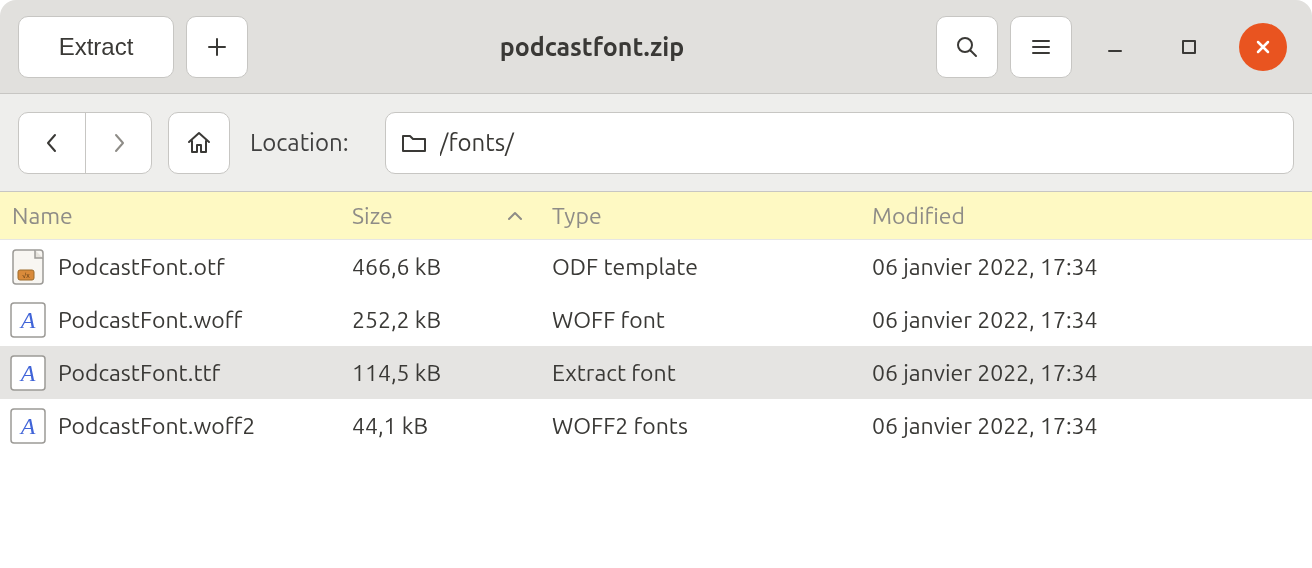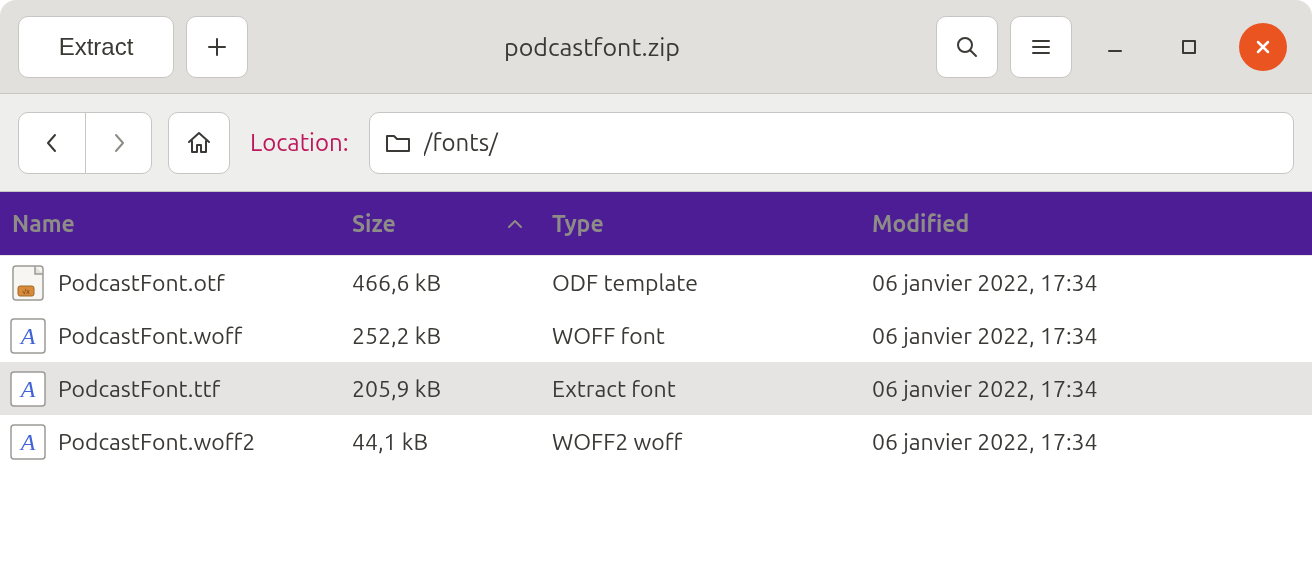--- a/index.html
+++ b/index.html
@@ -37,21 +37,21 @@
     font-size: 24px;
     font-weight: 500;
     color: #3a3936;
   }
   .btn-extract { width: 156px; }
   .btn-square  { width: 62px; }
 
   .title {
     flex: 1 1 auto;
     text-align: center;
-    font-weight: 400;
+    font-weight: 700;
     font-size: 25px;
     color: #3a3936;
   }
 
   .titlebar-right { display:flex; align-items:center; gap:12px; }
   .win-btn {
     width: 62px;
     height: 62px;
     display:inline-flex;
     align-items:center;
@@ -86,23 +86,23 @@
   .navgroup .half {
     width: 66px;
     display:flex; align-items:center; justify-content:center;
   }
   .navgroup .half + .half { border-left:1px solid #c7c6c3; }
 
   .btn-home { width:62px; }
 
   .loc-label {
     font-size: 24px;
-    color:#be185d;
+    color:#404040;
     margin-left: 4px;
-    margin-right: 4px;
+    margin-right: 20px;
   }
 
   .location-input {
     flex: 1 1 auto;
     height: 62px;
     border: 1px solid #c7c6c3;
     background:#ffffff;
     border-radius: 10px;
     display:flex;
     align-items:center;
@@ -119,25 +119,25 @@
     background:transparent;
   }
 
   
   .columns {
     display:grid;
     grid-template-columns: 340px 200px 320px 1fr;
     align-items:center;
   }
   .column-header {
-    height: 64px;
-    background:#4c1d95;
+    height: 48px;
+    background:#fef9c3;
     border-bottom:1px solid #e6e6e4;
     color:#8e8c87;
-    font-weight:700;
+    font-weight:400;
     font-size:23px;
     position:relative;
   }
   .column-header .cell {
     padding: 0 12px;
     display:flex; align-items:center; height:100%;
   }
   .column-header .cell.size { position:relative; padding-right: 40px; }
   .sort-arrow {
     position:absolute; right: 16px; top: 50%; transform: translateY(-50%);
@@ -313,31 +313,31 @@
     <div class="columns row selected">
       <div class="cell name">
         <span class="file-icon">
   <svg width="38" height="38" viewBox="0 0 38 38">
     <rect x="2" y="2" width="34" height="34" rx="3" fill="#ffffff" stroke="#9c9a96" stroke-width="1.5"></rect>
     <text x="19" y="27" text-anchor="middle" font-family="Georgia, serif" font-style="italic" font-size="24" fill="#4064d8">A</text>
   </svg>
 </span>
         <span>PodcastFont.ttf</span>
       </div>
-      <div class="cell">205,9 kB</div>
+      <div class="cell">114,5 kB</div>
       <div class="cell">Extract font</div>
       <div class="cell">06 janvier 2022, 17:34</div>
     </div>
     <div class="columns row">
       <div class="cell name">
         <span class="file-icon">
   <svg width="38" height="38" viewBox="0 0 38 38">
     <rect x="2" y="2" width="34" height="34" rx="3" fill="#ffffff" stroke="#9c9a96" stroke-width="1.5"></rect>
     <text x="19" y="27" text-anchor="middle" font-family="Georgia, serif" font-style="italic" font-size="24" fill="#4064d8">A</text>
   </svg>
 </span>
         <span>PodcastFont.woff2</span>
       </div>
       <div class="cell">44,1 kB</div>
-      <div class="cell">WOFF2 woff</div>
+      <div class="cell">WOFF2 fonts</div>
       <div class="cell">06 janvier 2022, 17:34</div>
     </div>
   </div>
 
 </body></html>

